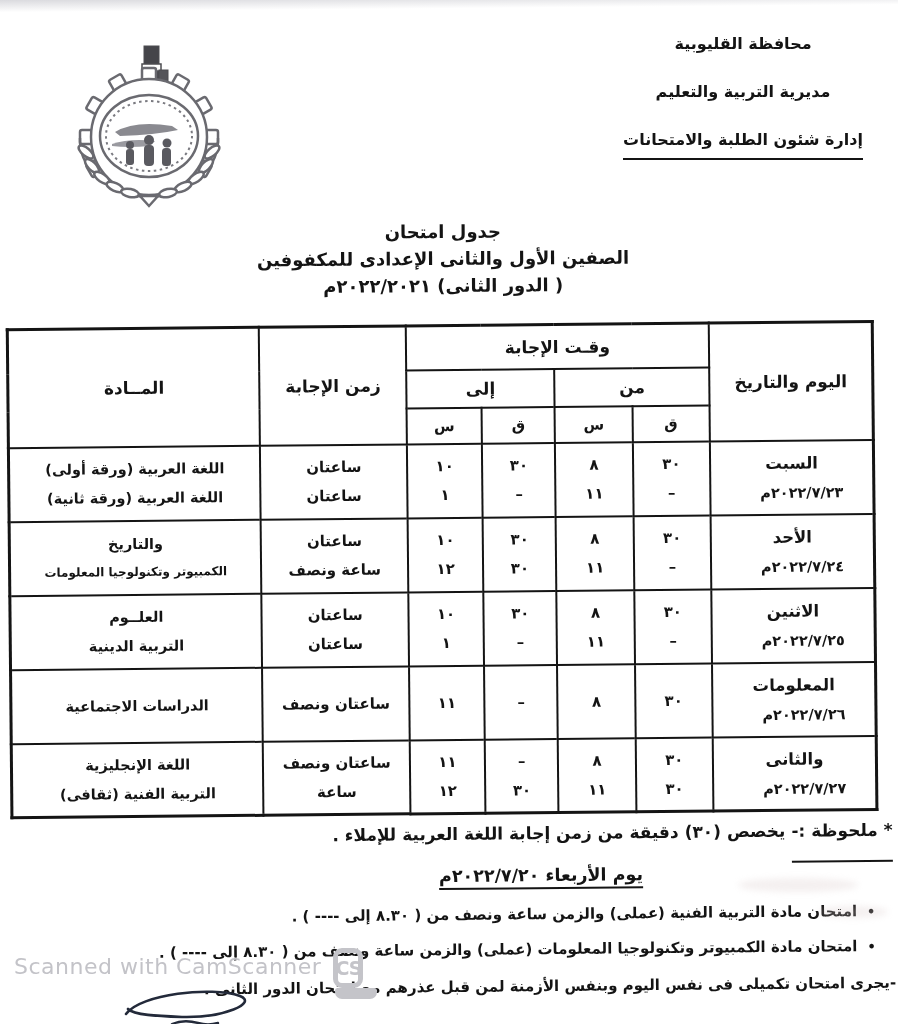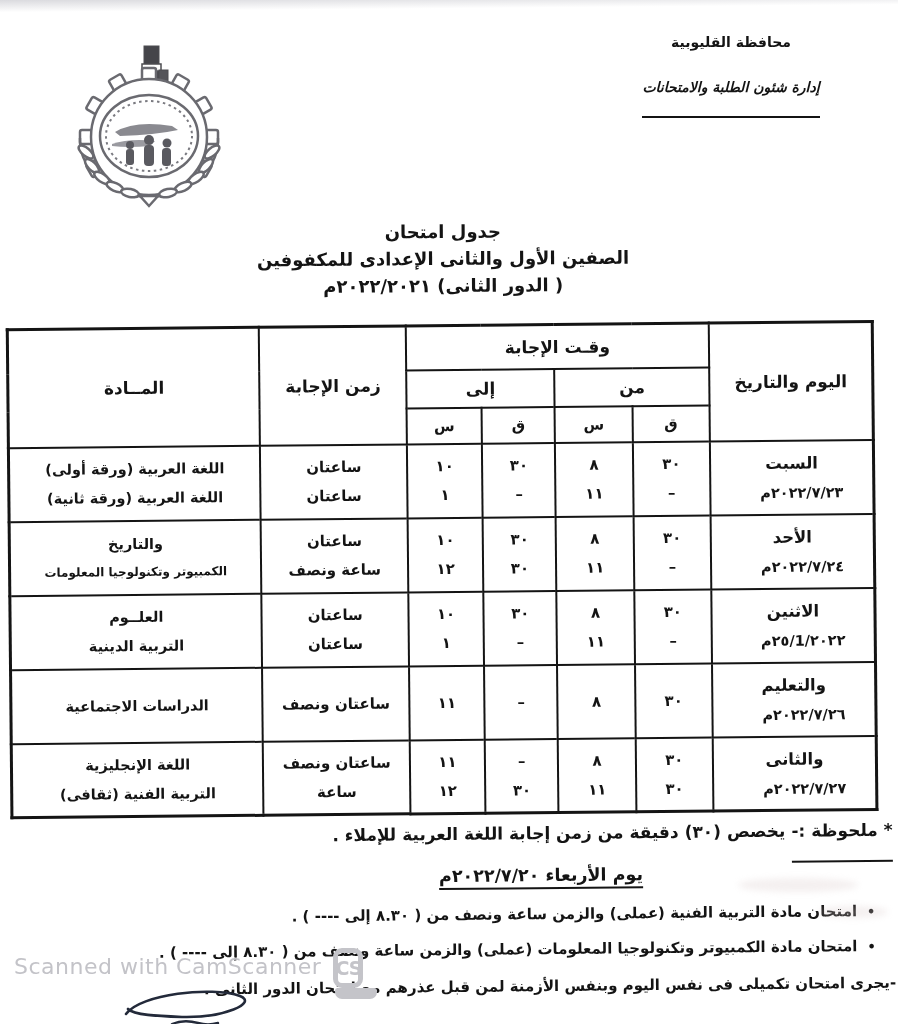--- a/index.html
+++ b/index.html
@@ -10,23 +10,23 @@
     font-family:"DejaVu Sans", sans-serif; color:#141414; direction:rtl;
   }
   .scan-shadow {
     position:absolute; top:-6px; left:-10px; width:920px; height:16px;
     background:linear-gradient(180deg,#c9c9cf 0%, rgba(255,255,255,0) 90%);
     transform:rotate(-0.5deg); opacity:.8;
   }
   .smudge { position:absolute; border-radius:50%; filter:blur(3px); opacity:.28; background:#d9c9c9; }
 
   
-  .org-header { position:absolute; top:34px; right:19px; width:296px; text-align:center; font-weight:bold; font-size:14px; }
+  .org-header { position:absolute; top:34px; right:7px; width:296px; text-align:center; font-weight:bold; font-size:16px; }
   .org-header .line { margin-bottom:29px; letter-spacing:.2px; }
-  .org-header .underlined { display:inline-block; border-bottom:2.5px solid #141414; padding-bottom:21px;font-style:italic; }
+  .org-header .underlined { display:inline-block; border-bottom:2.5px solid #141414; padding-bottom:9px; }
 
   
   .emblem { position:absolute; top:40px; left:60px; width:178px; height:172px; }
 
   
   .title-block { position:absolute; top:218px; right:262px; width:386px; text-align:center;
     font-weight:bold; font-size:18px; line-height:27px; transform:rotate(-0.4deg); }
 
   
   .sheet { position:absolute; top:0; left:0; width:898px; height:1024px; transform:rotate(-0.55deg); transform-origin:449px 560px; }
@@ -71,20 +71,21 @@
 </style>
 </head>
 <body>
 
 <div class="page">
 
   <div class="scan-shadow"></div>
 
   <div class="org-header">
     <div class="line">محافظة القليوبية</div>
+    <div class="line">مديرية التربية والتعليم</div>
     <div class="line"><span class="underlined">إدارة شئون الطلبة والامتحانات</span></div>
   </div>
 
   <svg class="emblem" viewBox="0 0 178 172">
 
     <g stroke="#4c4c50" fill="#55555a">
       <rect x="84" y="6" width="15" height="34" fill="#45454a"></rect>
       <rect x="82" y="24" width="19" height="7" fill="#ffffff" stroke="#4c4c50" stroke-width="1.5"></rect>
       <rect x="99" y="30" width="9" height="12" fill="#55555a"></rect>
     </g>
@@ -264,21 +265,21 @@
             <div>والتاريخ</div>
             <div class="sm">الكمبيوتر وتكنولوجيا المعلومات</div>
               </div>
             </td>
         </tr>
 
         <tr>
           <td>
               <div class="cw">
             <div class="dname">الاثنين</div>
-            <div class="ddate">٢٠٢٢/1/٢٥م</div>
+            <div class="ddate">٢٠٢٢/٧/٢٥م</div>
               </div>
             </td>
           <td class="num">
               <div class="cw">
             <div>٣٠</div>
             <div>–</div>
               </div>
             </td>
           <td class="num">
               <div class="cw">
@@ -308,21 +309,21 @@
               <div class="cw">
             <div>العلــوم</div>
             <div>التربية الدينية</div>
               </div>
             </td>
         </tr>
 
         <tr>
           <td>
               <div class="cw">
-            <div class="dname">والتعليم</div>
+            <div class="dname">المعلومات</div>
             <div class="ddate">٢٠٢٢/٧/٢٦م</div>
               </div>
             </td>
           <td class="num">
               <div class="cw">
             <div>٣٠</div>
               </div>
             </td>
           <td class="num">
               <div class="cw">

